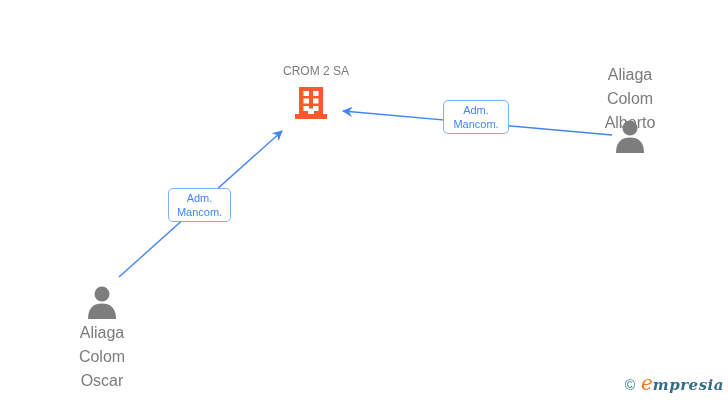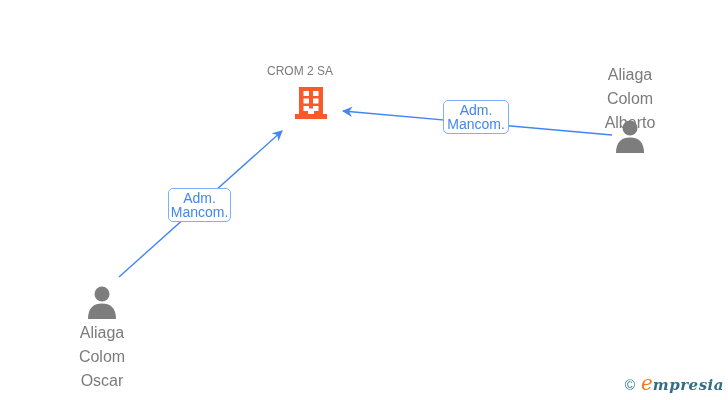--- a/index.html
+++ b/index.html
@@ -20,35 +20,35 @@
     position: absolute;
     box-sizing: border-box;
     display: flex;
     align-items: center;
     justify-content: center;
     text-align: center;
     background: #ffffff;
     border: 1px solid #7eb0f5;
     border-radius: 5px;
     color: #4285f4;
-    font-size: 14px;
+    font-size: 11px;
     line-height: 14px;
     padding: 2px 5px;
     cursor: pointer;
   }
   .edge-label.oscar { left: 168px; top: 188px; width: 63px; height: 34px; }
   .edge-label.alberto { left: 443px; top: 100px; width: 66px; height: 34px; }
   .node-label {
     position: absolute;
     text-align: center;
     color: #7b7b7b;
     white-space: pre-line;
   }
   .company-label {
-    left: 240px; top: 64px; width: 120px;
+    left: 256px; top: 64px; width: 120px;
     font-size: 12px;
   }
   .person-label {
     font-size: 16px;
     line-height: 24px;
     width: 100px;
   }
   .person-label.alberto { left: 580px; top: 63px; }
   .person-label.oscar  { left: 52px;  top: 321px; }
   .node-icon { position: absolute; cursor: pointer; }

